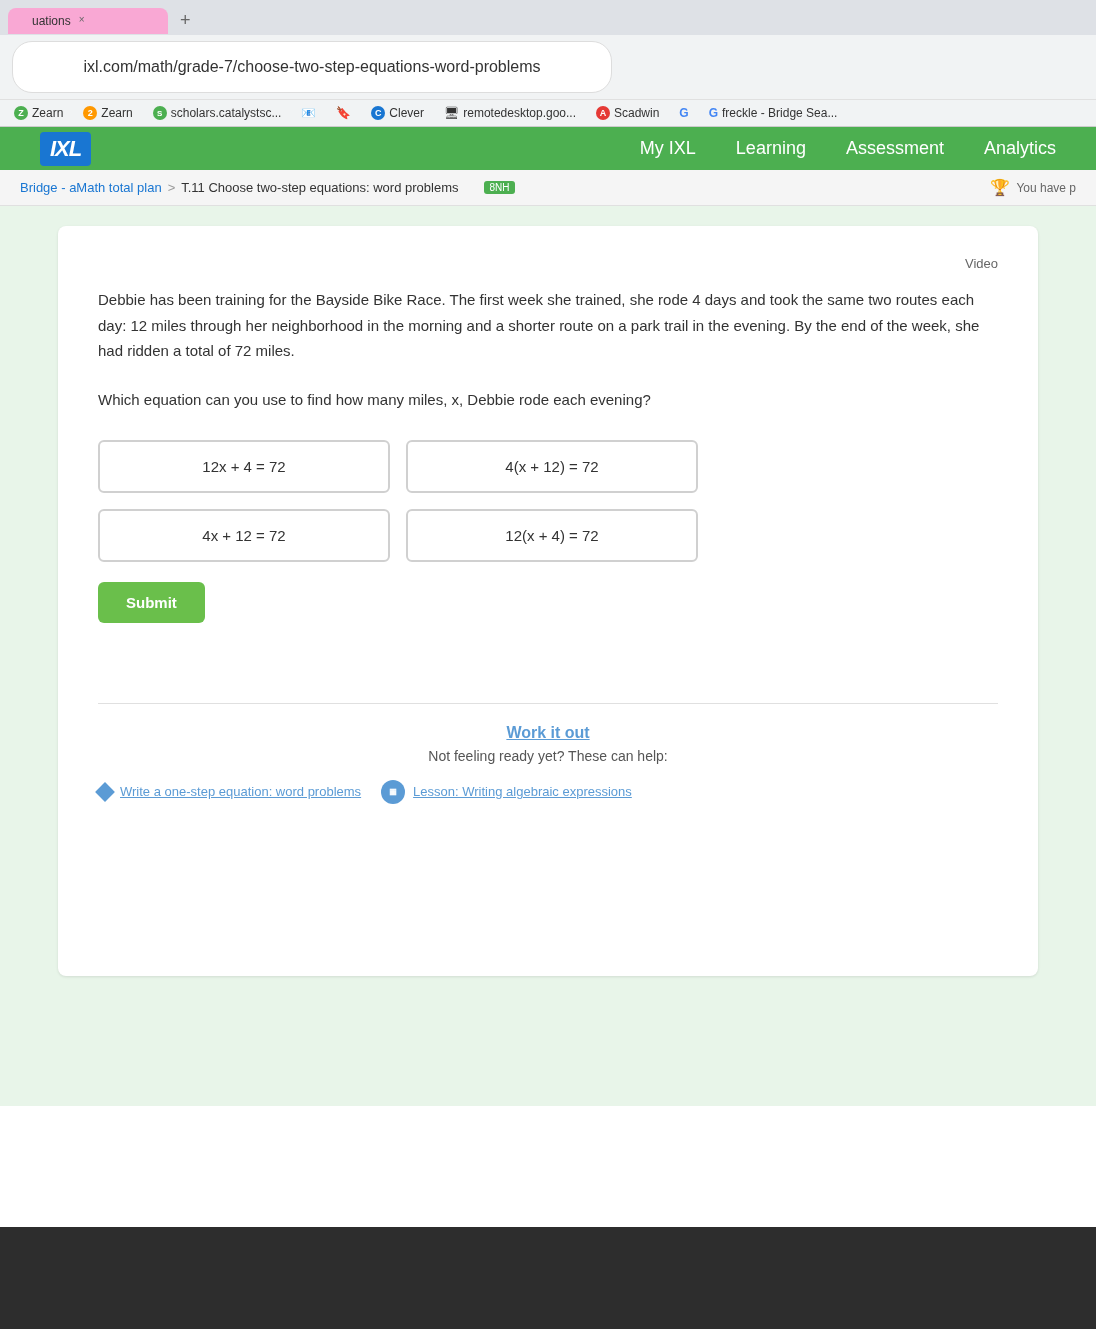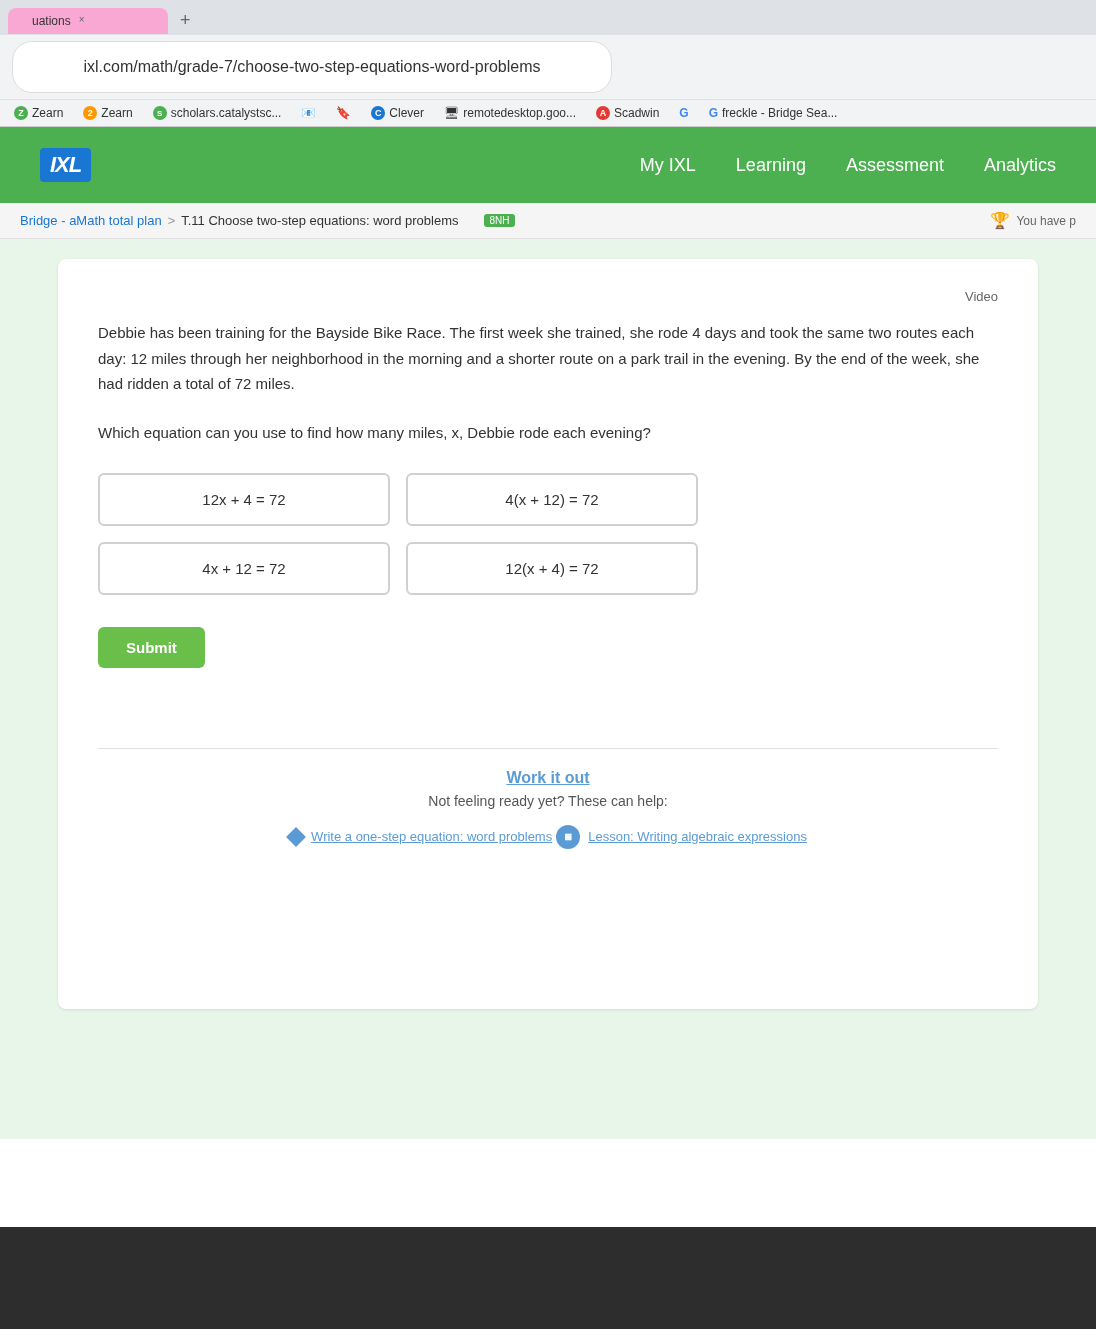--- a/index.html
+++ b/index.html
@@ -93,21 +93,21 @@
 
     
     .ixl-app { background: #fff; min-height: 1100px; }
 
     
     .ixl-header {
       background: #4caf50;
       display: flex;
       align-items: center;
       padding: 0 40px;
-      height: 76px;
+      height: 43px;
       gap: 40px;
     }
     .ixl-logo {
       background: #1976d2;
       color: white;
       font-weight: bold;
       font-size: 22px;
       padding: 4px 10px;
       border-radius: 4px;
       font-style: italic;
@@ -193,21 +193,21 @@
       margin-bottom: 28px;
       line-height: 1.6;
     }
 
     
     .answer-grid {
       display: grid;
       grid-template-columns: 1fr 1fr;
       gap: 16px;
       max-width: 600px;
-      margin-bottom: 32px;
+      margin-bottom: 20px;
     }
     .answer-choice {
       border: 2px solid #d0d0d0;
       border-radius: 6px;
       padding: 16px 24px;
       text-align: center;
       font-size: 15px;
       color: #333;
       cursor: pointer;
       background: white;
@@ -242,22 +242,21 @@
       text-decoration: underline;
       cursor: pointer;
     }
     .work-it-out-subtitle {
       color: #555;
       font-size: 14px;
       margin-bottom: 16px;
     }
     .help-links {
       display: flex;
-      gap: 4px;
-      justify-content: center;
+      gap: 20px;
       flex-wrap: wrap;
     }
     .help-link {
       display: flex;
       align-items: center;
       gap: 8px;
       color: #5b9bd5;
       font-size: 13px;
       cursor: pointer;
       text-decoration: underline;

